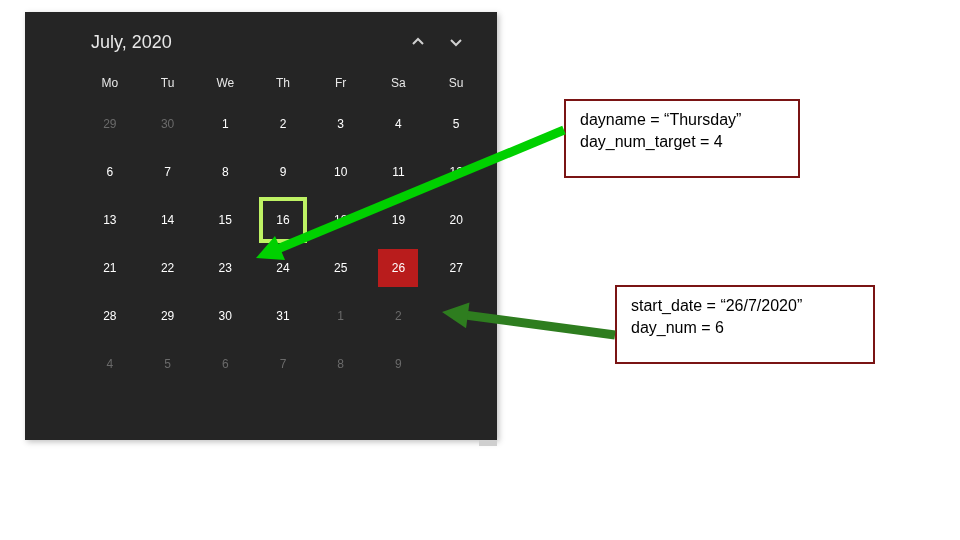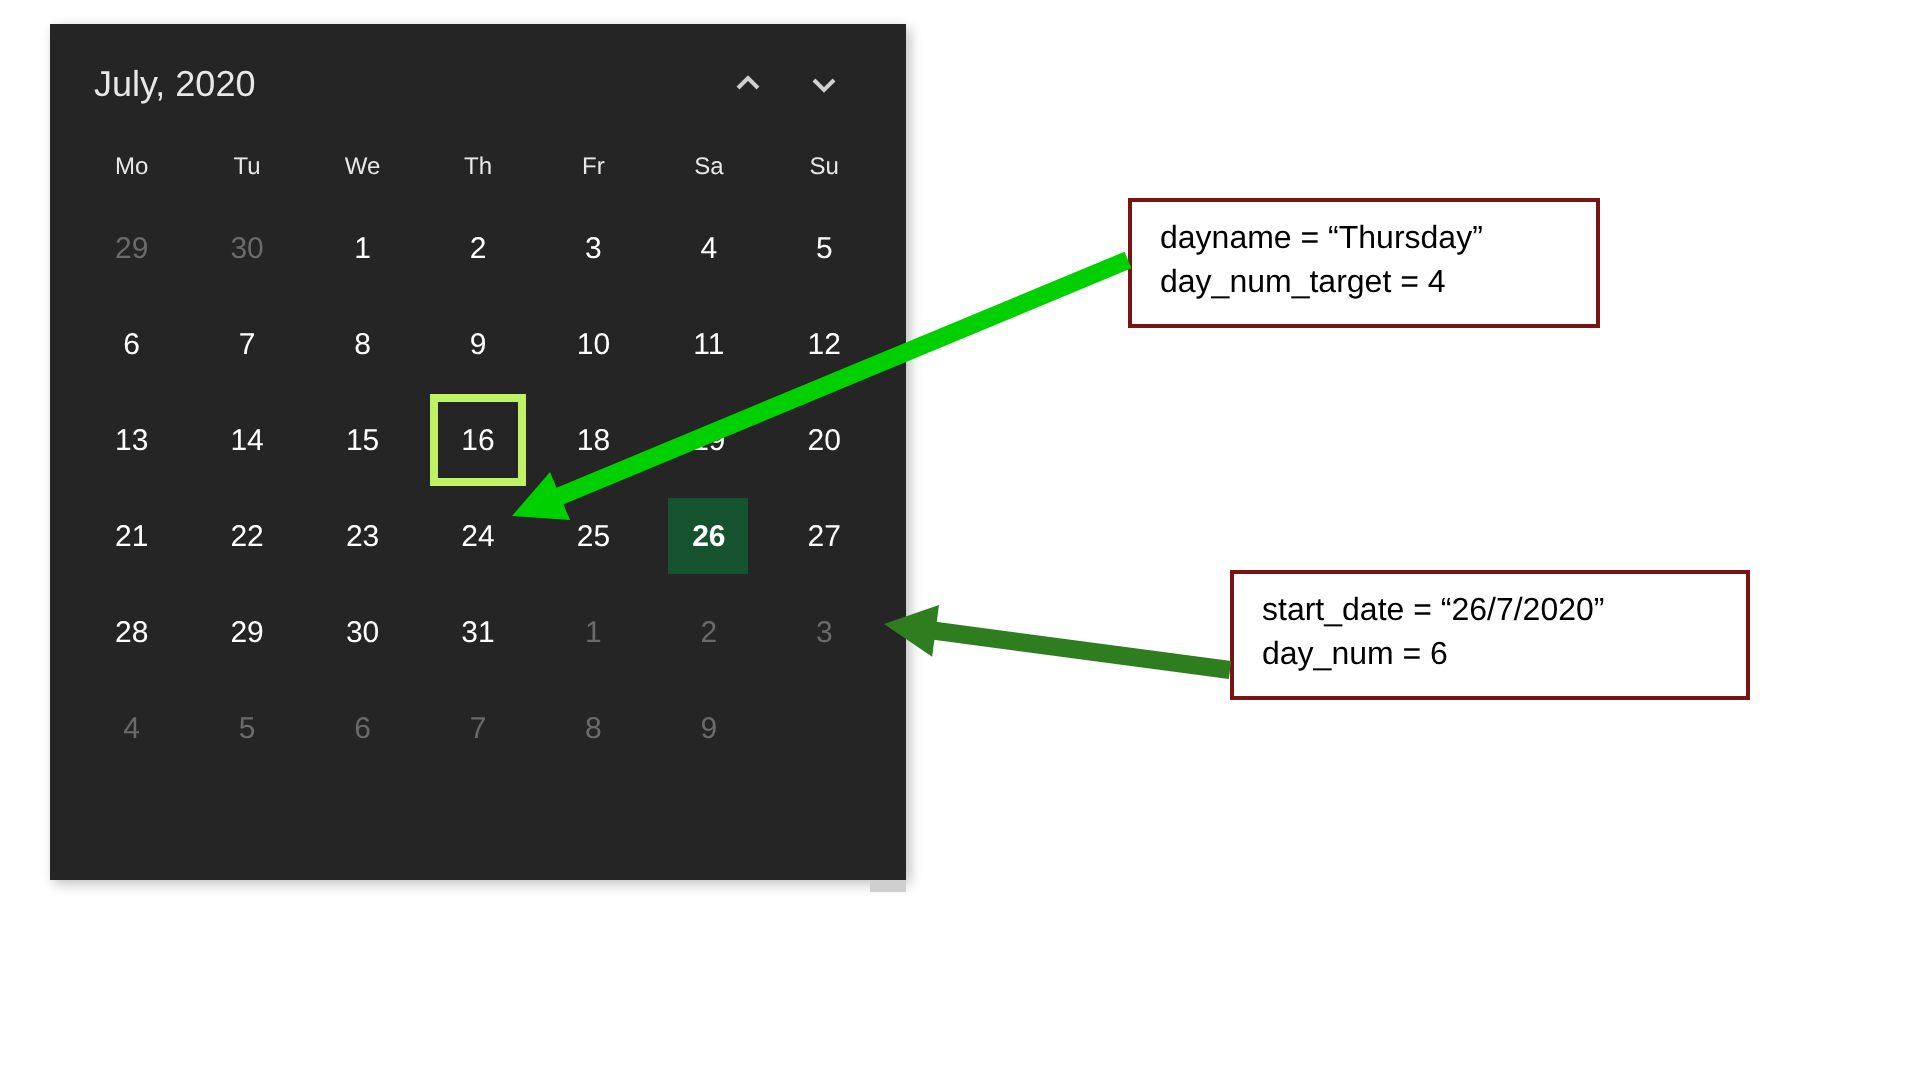--- a/index.html
+++ b/index.html
@@ -15,20 +15,21 @@
 
 .calendar {
   position: absolute;
   left: 25px;
   top: 12px;
   width: 428px;
   height: 428px;
   background: #252525;
   color: #fff;
   box-shadow: 2px 2px 6px rgba(0,0,0,.25);
+  padding-left: 44px;
 }
 
 .cal-header {
   display: flex;
   align-items: center;
   padding: 14px 22px 6px 22px;
 }
 .cal-title {
   font-size: 18px;
   flex: 1 1 auto;
@@ -61,41 +62,41 @@
   display: flex;
   align-items: center;
   justify-content: center;
 }
 .cal-day {
   width: 40px;
   height: 38px;
   display: flex;
   align-items: center;
   justify-content: center;
-  font-size: 15px;
+  font-size: 12px;
   color: #fff;
 }
 .cal-day.muted { color: #6a6a6a; }
 .cal-day.outlined { border: 4px solid #bef264; }
-.cal-day.filled { background: #14532d; color: #fff; font-weight: 700; }
+.cal-day.filled { background: #b91c1c; color: #fff; font-weight: 400; }
 
 
 .scroll-hint {
   position: absolute;
   right: 0; bottom: -6px;
   width: 18px; height: 6px;
   background: #cfcfcf;
 }
 
 
 .annot {
   position: absolute;
   border: 2px solid #7a1414;
   background: #fff;
-  padding: 8px 14px 10px 14px;
+  padding: 8px 14px 24px 14px;
   font-size: 16px;
   line-height: 1.35;
   color: #000;
 }
 .annot span { white-space: nowrap; }
 
 .annot.top   { left: 564px; top: 99px;  width: 204px;}
 .annot.bottom{ left: 615px; top: 285px; width: 228px;}
 
 

